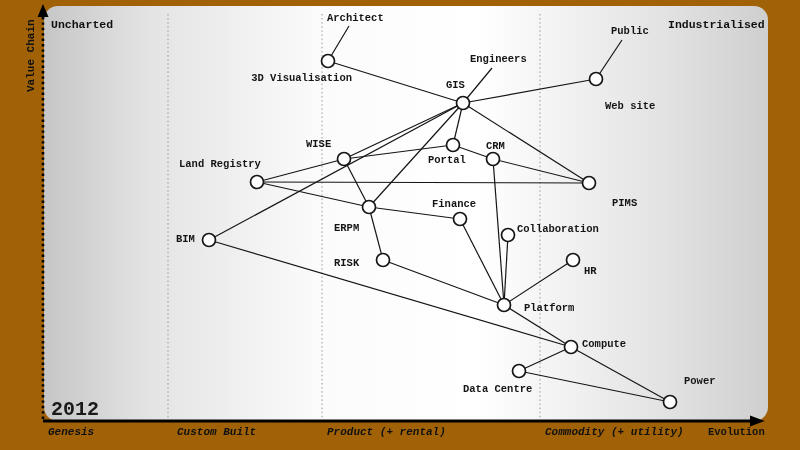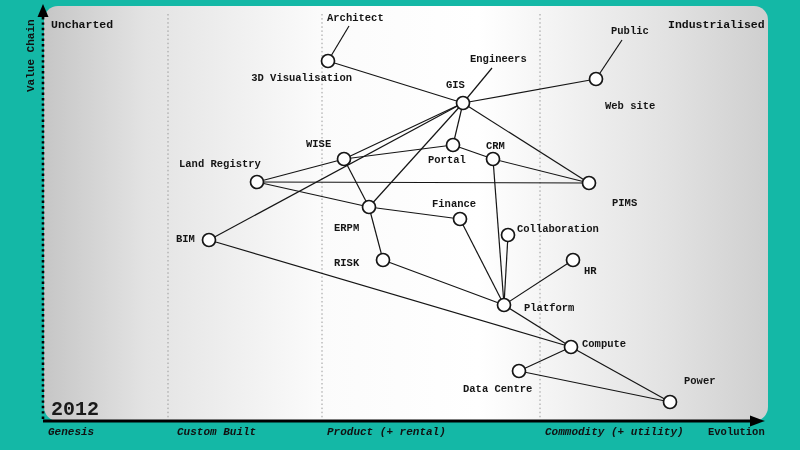--- a/index.html
+++ b/index.html
@@ -1,16 +1,16 @@
 <!DOCTYPE html>
 <html><head>
 <meta charset="utf-8">
 <style>
   html,body{margin:0;padding:0;background:#fff;}
-  #stage{position:relative;width:800px;height:450px;background:#14b8a6;overflow:hidden;
+  #stage{position:relative;width:800px;height:450px;background:#a16207;overflow:hidden;
          font-family:"Liberation Mono","DejaVu Sans Mono",monospace;}
   #map-canvas{position:absolute;left:44px;top:6px;width:724px;height:415px;border-radius:14px;
          background:linear-gradient(90deg,#c6c6c6 0%,#e3e3e3 14%,#fbfbfb 38%,#ffffff 60%,#e2e2e2 86%,#cfcfcf 100%);}
   svg{position:absolute;left:0;top:0;}
   .edge{stroke:#151515;stroke-width:1.2;fill:none;}
   .node{fill:#ffffff;stroke:#151515;stroke-width:1.7;}
   .label{font:bold 10.5px "Liberation Mono","DejaVu Sans Mono",monospace;fill:#151515;}
   .quad{font:bold 11.5px "Liberation Mono","DejaVu Sans Mono",monospace;fill:#111;}
   .stage-label{font:italic bold 11px "Liberation Mono","DejaVu Sans Mono",monospace;fill:#111;}
   .evo{font:bold 10.5px "Liberation Mono","DejaVu Sans Mono",monospace;fill:#111;}

